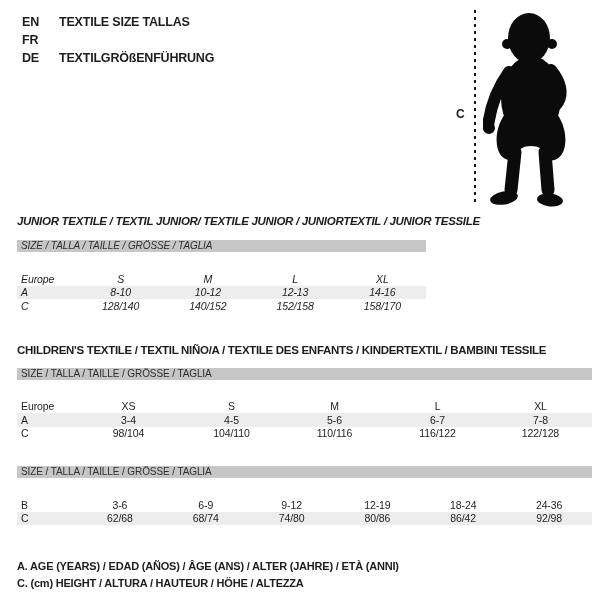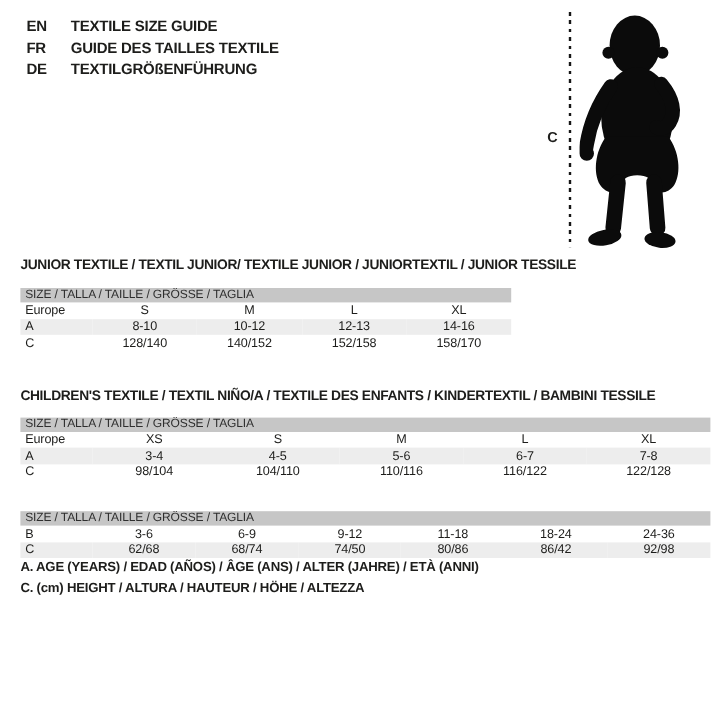--- a/index.html
+++ b/index.html
@@ -22,55 +22,54 @@
   .silhouette { position:absolute; left:483px; top:2px; }
   .dash-line {
     position:absolute; left:474px; top:10px; width:2px; height:196px;
     background:repeating-linear-gradient(to bottom, #161616 0 3px, transparent 3px 7px);
   }
   .c-label { position:absolute; left:456px; top:107px; font-weight:bold; font-size:12px; }
 
   
   .sections { position:absolute; left:17px; top:0; width:575px; }
   .sec-title { font-weight:bold; font-size:11.5px; line-height:17px; letter-spacing:-0.3px; white-space:pre-line; }
-  #sec0 { margin-top:213px; }
+  #sec0 { margin-top:213px;font-style:italic; }
   #sec0 .size-table { margin-top:10px; width:409px; }
   #sec1 { margin-top:29px; }
   #sec1 .size-table { margin-top:9px; }
   #sec2 { margin-top:26px; }
   #sec2 .size-table { margin-top:4px; }
   .size-table { width:575px; }
   .size-bar {
     height:12px; line-height:12px; font-size:10px;
     padding-left:4px; color:#2e2e2e; letter-spacing:-0.1px;
   }
-  table { border-collapse:collapse; table-layout:fixed; width:100%; }
+  table { border-collapse:collapse; table-layout:fixed; width:100%;margin-top:20px; }
   td { font-size:10.5px; height:13.5px; padding:0; vertical-align:middle; letter-spacing:-0.1px; }
   td.label { text-align:left; padding-left:4px; }
   td.val { text-align:center; }
   tr.alt td { background:transparent; }
   tr.alt { background:#ededed; }
 
   
-  .footnotes { }
+  .footnotes { margin-top:33px; }
   .footnote { font-weight:bold; font-size:11px; line-height:17.4px; letter-spacing:-0.2px; }
 </style>
 </head>
 <body>
 
 <div class="page">
 
   <div class="lang-block" id="lang-block">
       <div class="lang-row">
         <span class="lang-code">EN</span>
-        <span>TEXTILE SIZE GUIDE</span>
+        <span>TEXTILE SIZE TALLAS</span>
       </div>
       <div class="lang-row">
         <span class="lang-code">FR</span>
-        <span>GUIDE DES TAILLES TEXTILE</span>
       </div>
       <div class="lang-row">
         <span class="lang-code">DE</span>
         <span>TEXTILGRÖßENFÜHRUNG</span>
       </div>
     </div>
 
   <div class="figure">
     <span class="silhouette">
       <svg width="100" height="208" viewBox="0 0 100 208" xmlns="http://www.w3.org/2000/svg">
@@ -186,29 +185,29 @@
               <col>
               <col>
               <col>
             </colgroup>
             <tbody>
               <tr>
                 <td class="label">B</td>
                 <td class="val">3-6</td>
                 <td class="val">6-9</td>
                 <td class="val">9-12</td>
-                <td class="val">11-18</td>
+                <td class="val">12-19</td>
                 <td class="val">18-24</td>
                 <td class="val">24-36</td>
               </tr>
               <tr class="alt" style="background: rgb(237, 237, 237);">
                 <td class="label">C</td>
                 <td class="val">62/68</td>
                 <td class="val">68/74</td>
-                <td class="val">74/50</td>
+                <td class="val">74/80</td>
                 <td class="val">80/86</td>
                 <td class="val">86/42</td>
                 <td class="val">92/98</td>
               </tr>
             </tbody>
           </table>
         </div>
       </div>
       <div class="footnotes">
         <div class="footnote">A. AGE (YEARS) / EDAD (AÑOS) / ÂGE (ANS) / ALTER (JAHRE) / ETÀ (ANNI)</div>

